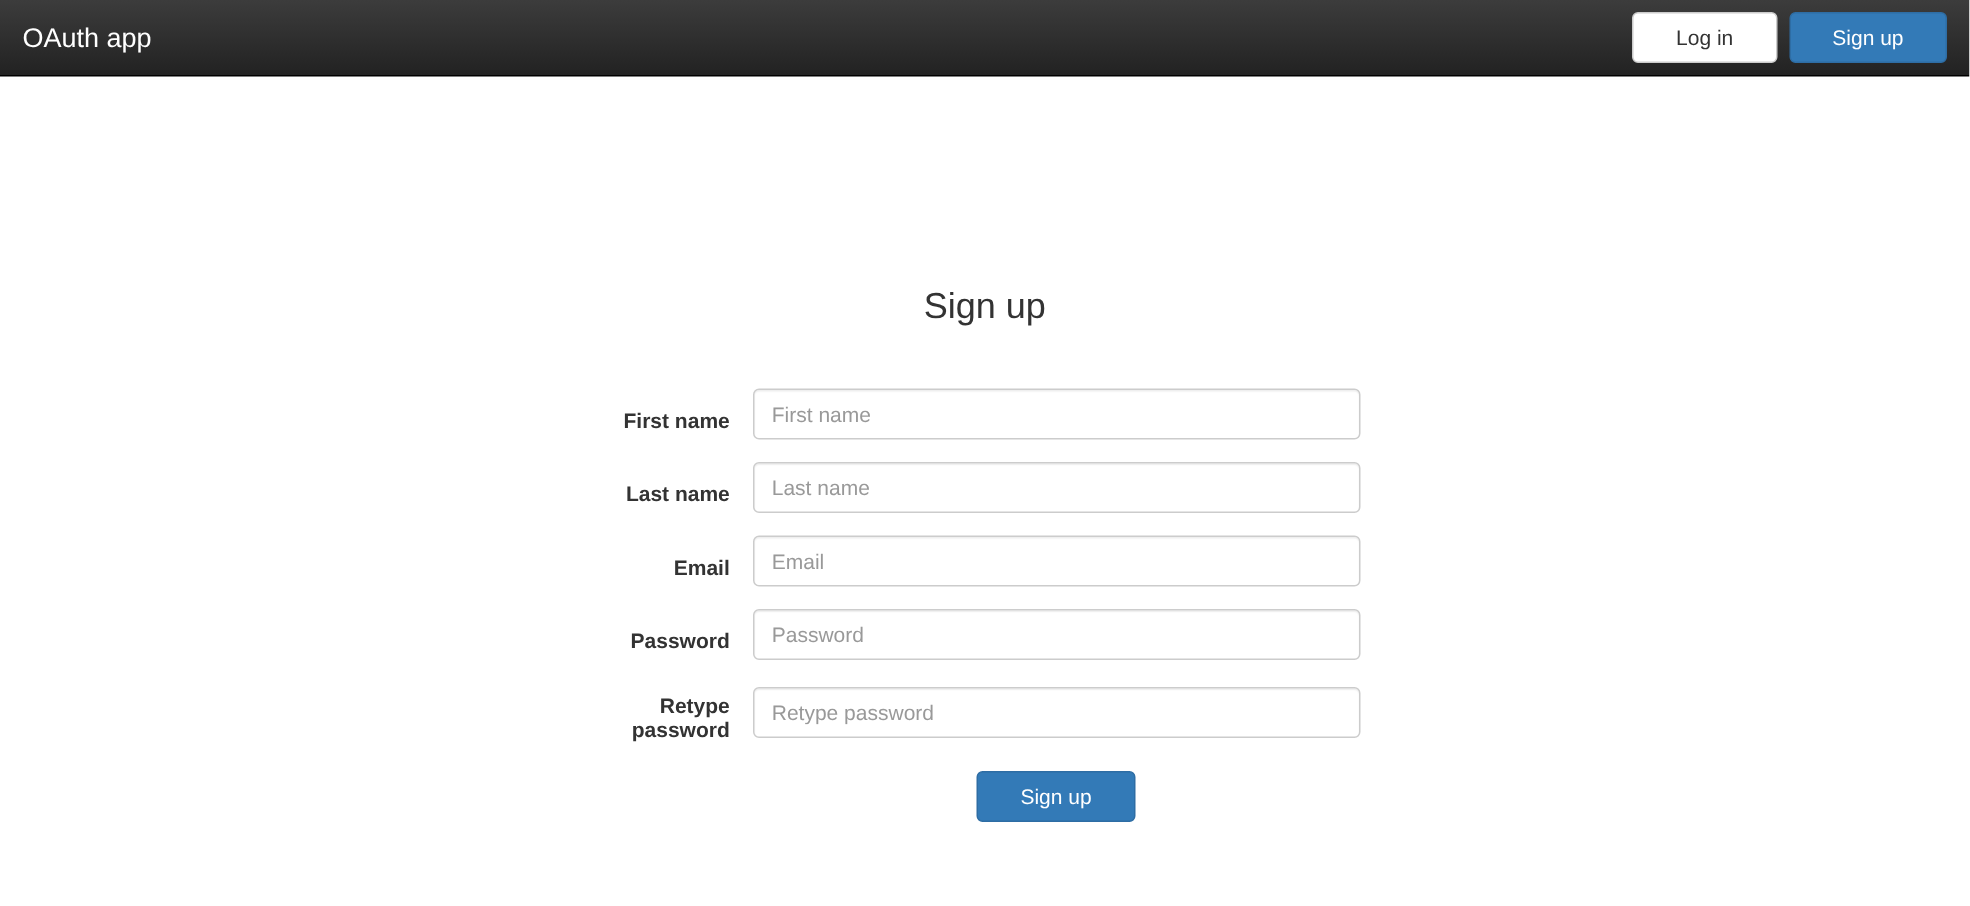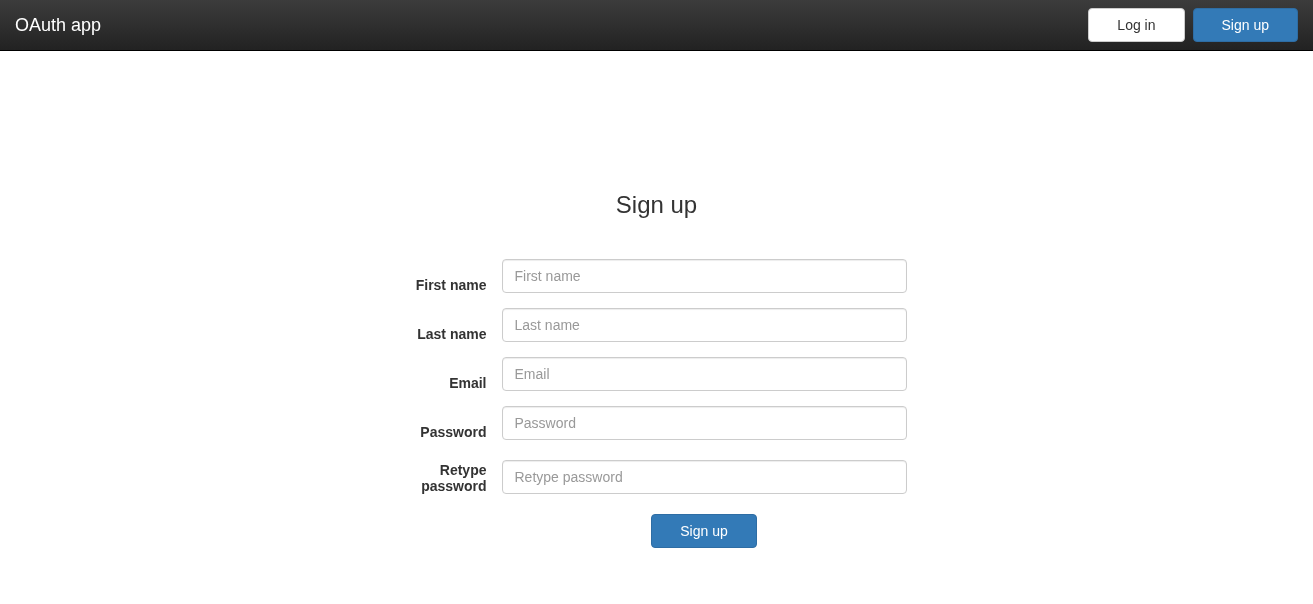--- a/index.html
+++ b/index.html
@@ -72,21 +72,21 @@
       color: #333;
       margin-bottom: 40px;
     }
     .form-wrap {
       max-width: 500px;
       margin: 0 auto;
     }
     .form-group {
       display: flex;
       margin-bottom: 15px;
-      align-items: flex-end;
+      align-items: center;
     }
     .form-label {
       width: 95px;
       text-align: right;
       font-weight: 700;
       padding-top: 7px;
       padding-right: 15px;
       font-size: 14px;
       flex-shrink: 0;
     }

